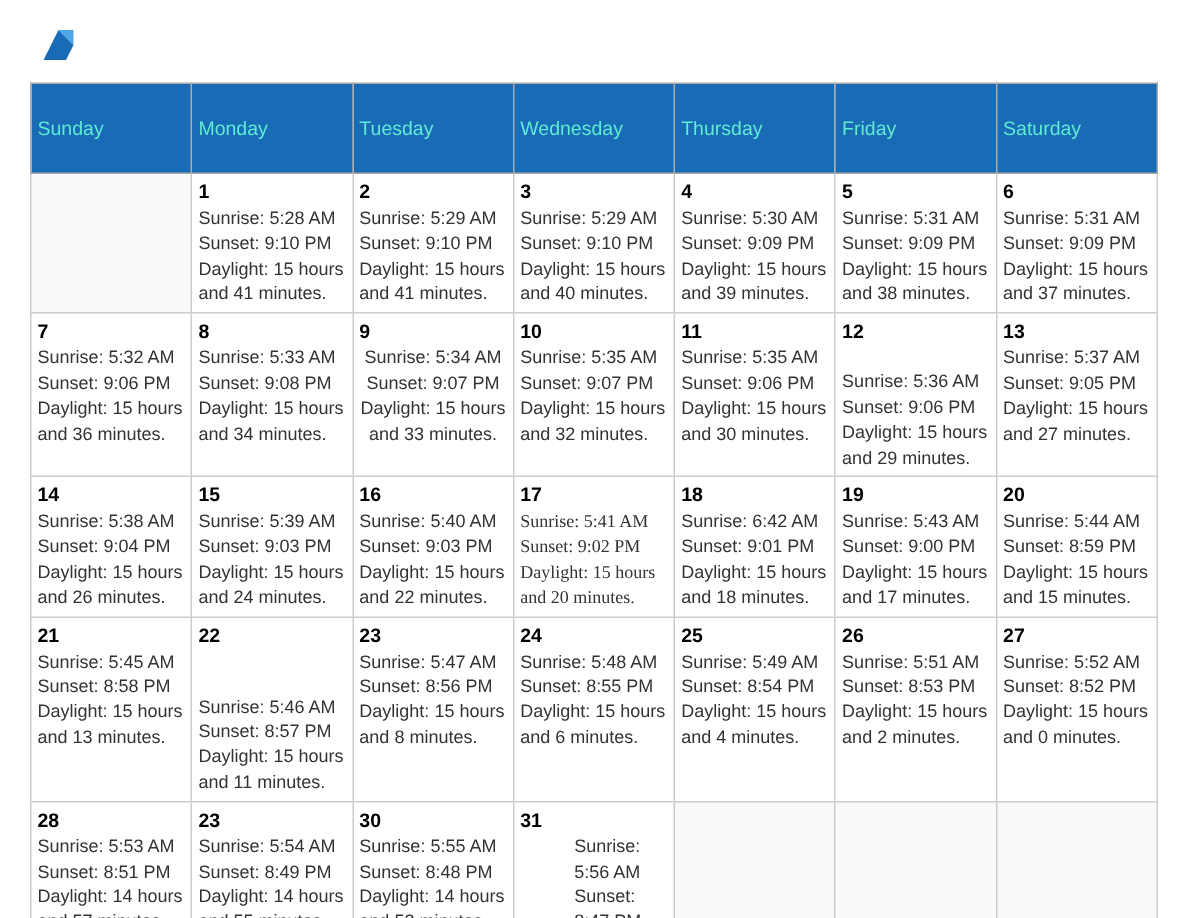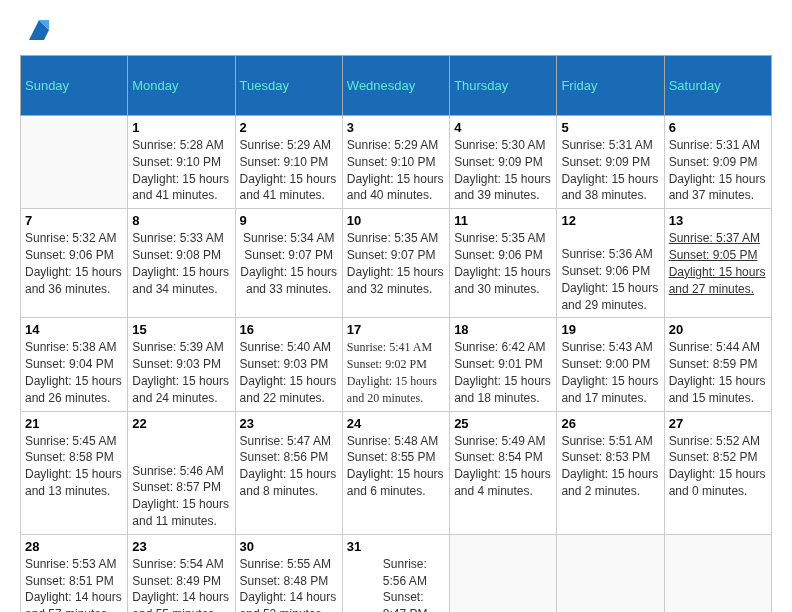--- a/index.html
+++ b/index.html
@@ -200,21 +200,21 @@
         </td>
         <td>
           <span class="day-number">12</span>
           <div class="day-info" style="white-space: pre-line; margin-top: 18px;">Sunrise: 5:36 AM
 Sunset: 9:06 PM
 Daylight: 15 hours
 and 29 minutes.</div>
         </td>
         <td>
           <span class="day-number">13</span>
-          <div class="day-info" style="white-space: pre-line; text-decoration: underline;">Sunrise: 5:37 AM
+          <div class="day-info" style="white-space: pre-line;">Sunrise: 5:37 AM
 Sunset: 9:05 PM
 Daylight: 15 hours
 and 27 minutes.</div>
         </td>
       </tr>
       <tr>
         <td>
           <span class="day-number">14</span>
           <div class="day-info" style="white-space: pre-line;">Sunrise: 5:38 AM
 Sunset: 9:04 PM

